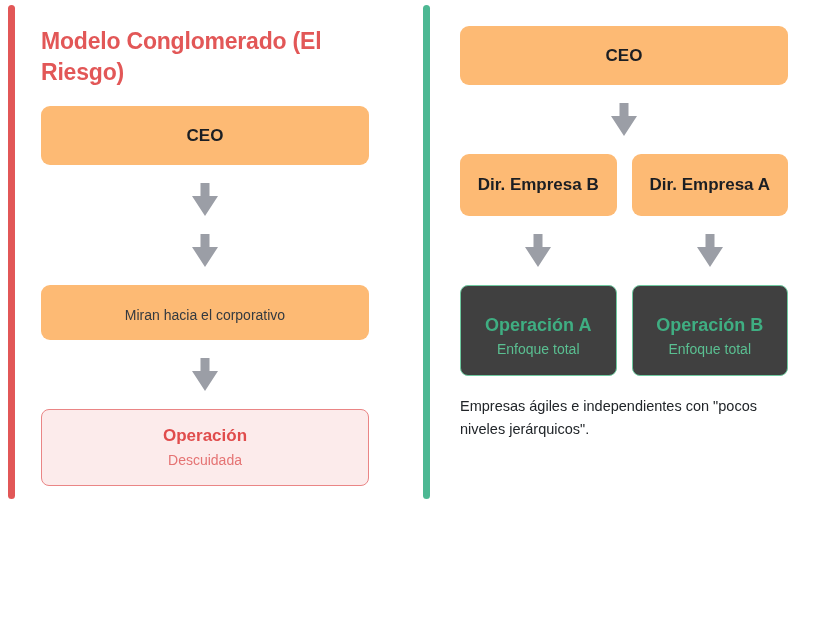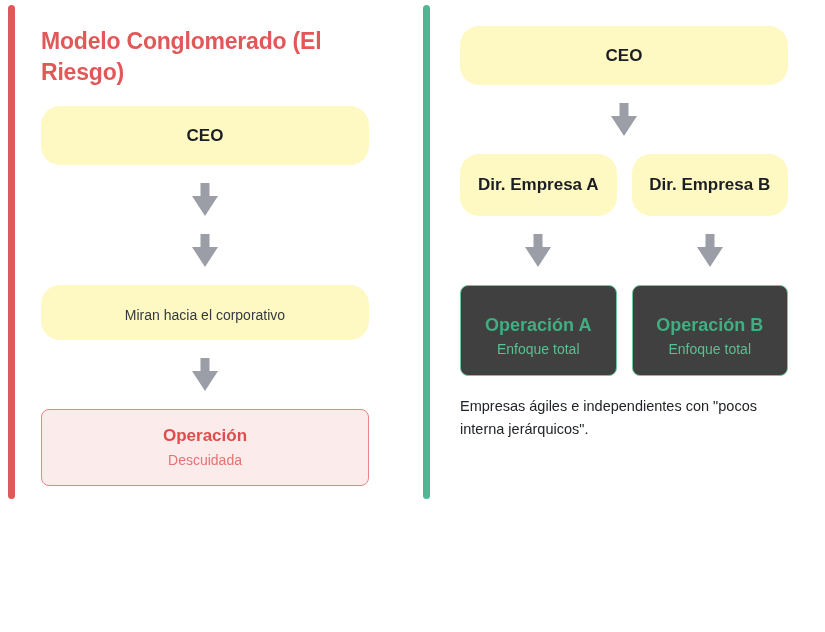--- a/index.html
+++ b/index.html
@@ -18,22 +18,22 @@
 
   .content { padding-top: 26px; }
   .content-left  { width: 328px; margin-left: 26px; }
   .content-right { width: 328px; margin-left: 30px; }
 
   h1.col-title { font-size: 23px; line-height: 31px; font-weight: 700; letter-spacing: -0.2px; }
   .content-left  h1.col-title { color: #e25757; margin-bottom: 18px; }
   .content-right h1.col-title { color: #4db893; margin-bottom: 23px; }
 
   .node {
-    background: #fef9c3;
-    border-radius: 19px;
+    background: #fdba74;
+    border-radius: 9px;
     text-align: center;
     padding: 16px 10px;
   }
   .node .node-title { font-size: 17px; font-weight: 700; color: #1b1e23; line-height: 21px; }
   .node .node-sub   { font-size: 14px; color: #343a40; line-height: 18px; margin-top: 5px; }
 
   .node.single { padding: 19px 10px; }
 
   .node.danger {
     background: #fcebeb;
@@ -126,24 +126,24 @@
       </div>
 
       <div class="arrow-wrap">
         <svg width="30" height="33" viewBox="0 0 30 33" aria-hidden="true">
           <path d="M10.5 0 h9 v13 h8.5 L15 33 L2 13 h8.5 z" fill="#9b9ea6"></path>
         </svg>
       </div>
 
       <div class="split-row">
         <div class="node dir">
-          <div class="node-title">Dir. Empresa A</div>
+          <div class="node-title">Dir. Empresa B</div>
         </div>
         <div class="node dir">
-          <div class="node-title">Dir. Empresa B</div>
+          <div class="node-title">Dir. Empresa A</div>
         </div>
       </div>
 
       <div class="split-row arrow-row" style="margin: 18px 0;">
         <div class="arrow-cell">
           <svg width="30" height="33" viewBox="0 0 30 33" aria-hidden="true">
             <path d="M10.5 0 h9 v13 h8.5 L15 33 L2 13 h8.5 z" fill="#9b9ea6"></path>
           </svg>
         </div>
         <div class="arrow-cell">
@@ -157,18 +157,18 @@
         <div class="node success">
           <div class="node-title">Operación A</div>
           <div class="node-sub">Enfoque total</div>
         </div>
         <div class="node success">
           <div class="node-title">Operación B</div>
           <div class="node-sub">Enfoque total</div>
         </div>
       </div>
 
-      <p class="footnote">Empresas ágiles e independientes con "pocos interna jerárquicos".</p>
+      <p class="footnote">Empresas ágiles e independientes con "pocos niveles jerárquicos".</p>
 
     </div>
   </div>
 
 </div>
 
 </body></html>

